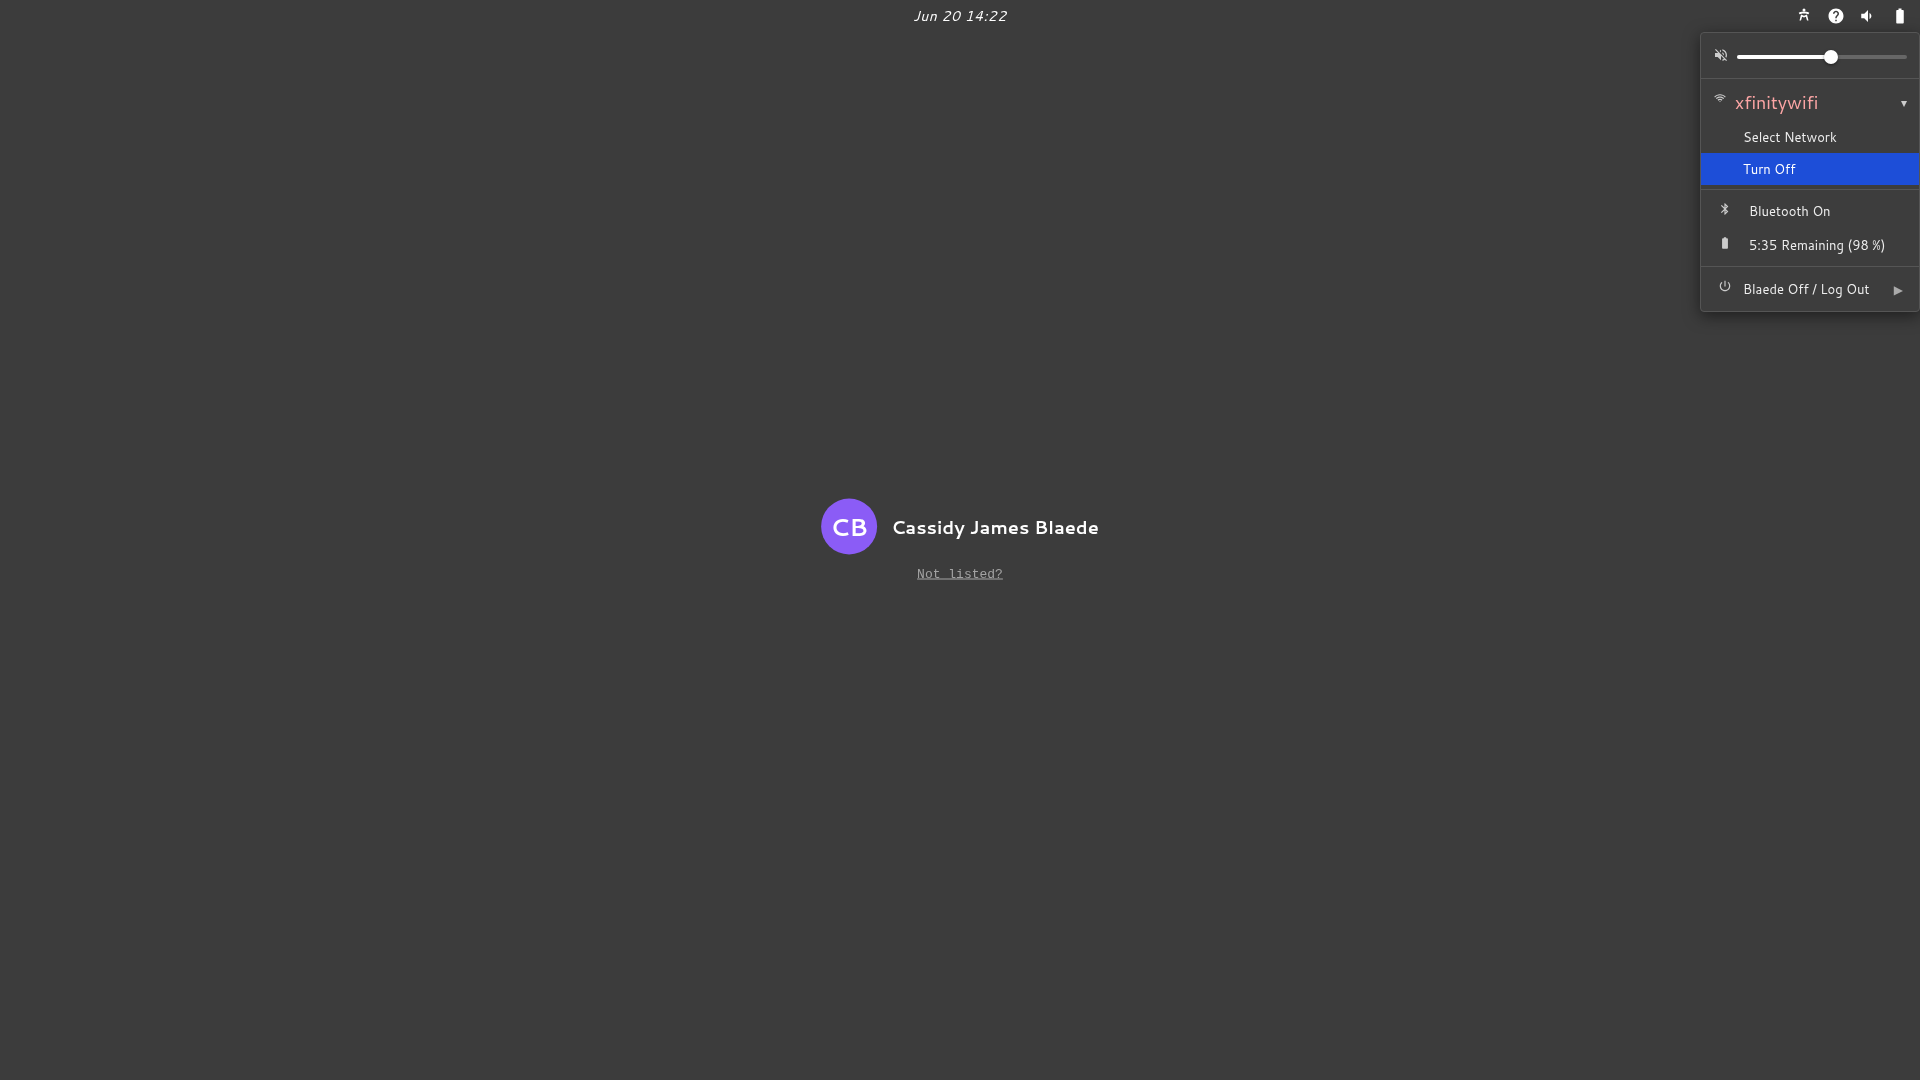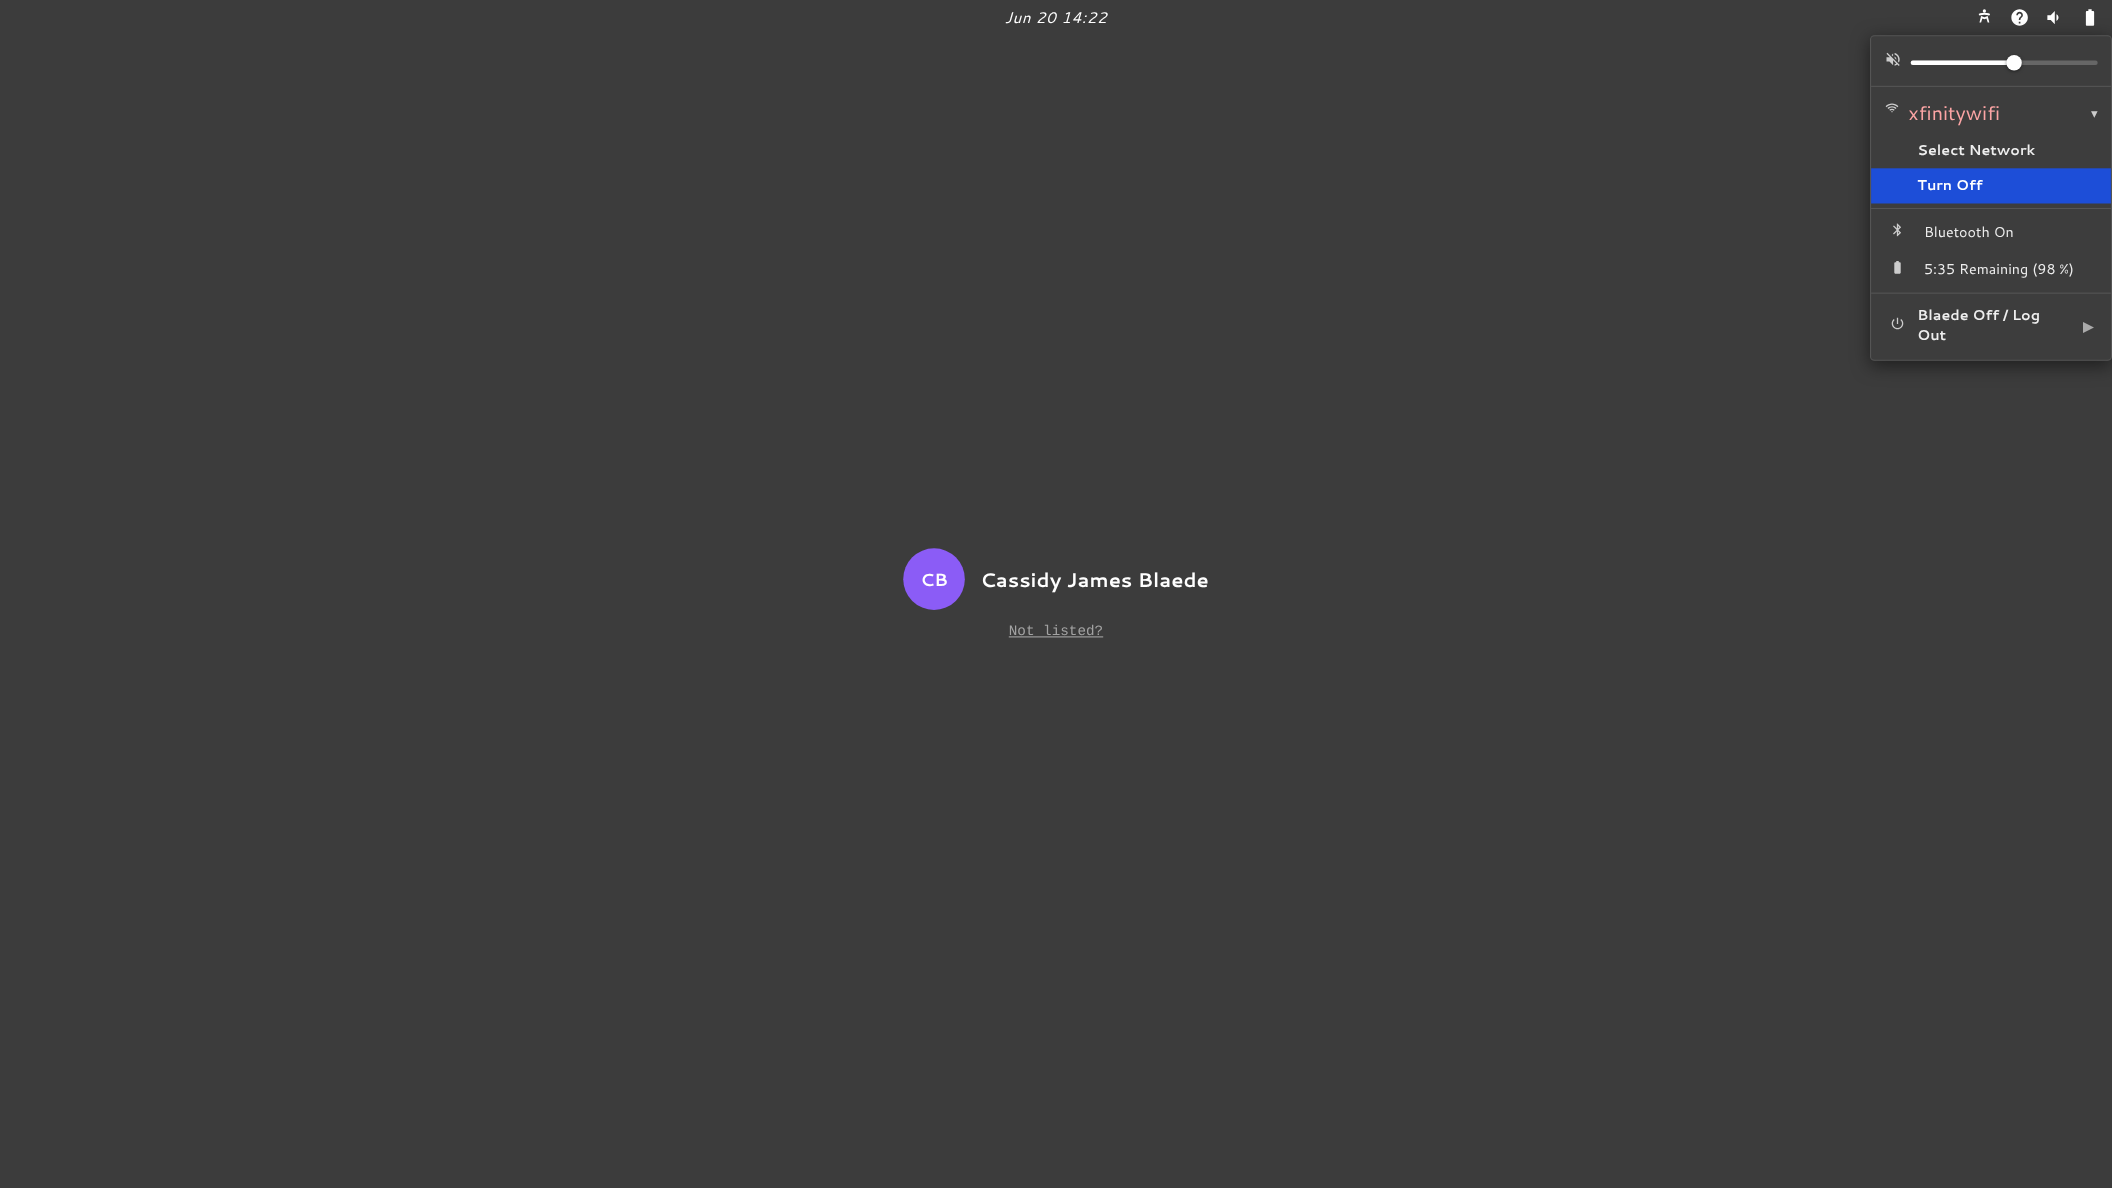--- a/index.html
+++ b/index.html
@@ -138,27 +138,26 @@
     }
 
     .network-chevron {
       color: #ccc;
       font-size: 12px;
     }
 
     
     .menu-item {
       display: flex;
-      align-items: center;
+      align-items: flex-end;
       padding: 7px 16px;
       cursor: pointer;
       gap: 10px;
       color: #eeeeee;
       font-size: 13px;
-      font-weight: bold;
     }
 
     .menu-item.highlighted {
       background: #1d4ed8;
       color: #ffffff;
     }
 
     .menu-item-icon {
       font-size: 14px;
       color: #ccc;
@@ -195,21 +194,21 @@
     }
 
     .avatar {
       width: 56px;
       height: 56px;
       border-radius: 50%;
       background: #8b5cf6;
       display: flex;
       align-items: center;
       justify-content: center;
-      font-size: 16px;
+      font-size: 24px;
       font-weight: bold;
       color: #ffffff;
       text-align: center;
     }
 
     .username {
       color: #ffffff;
       font-size: 18px;
       font-weight: 700;
     }

